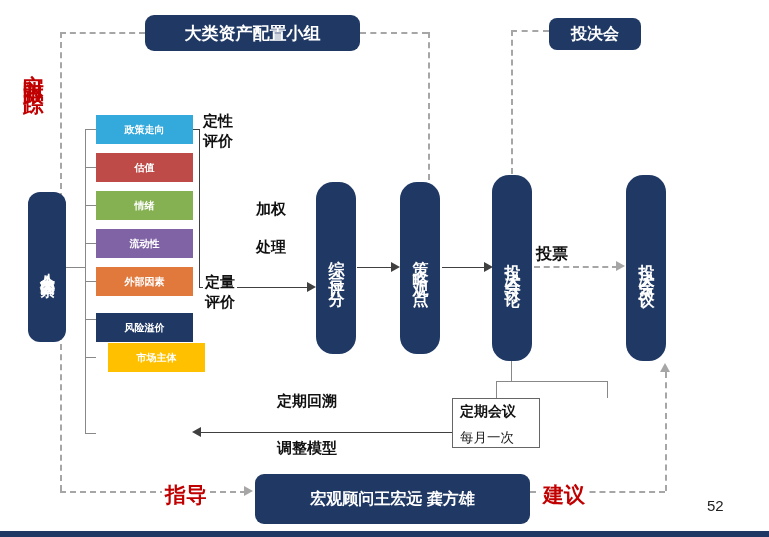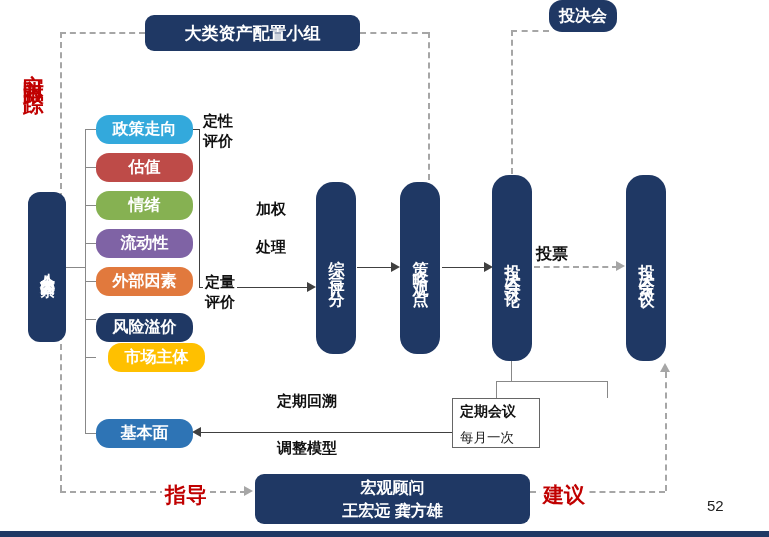--- a/index.html
+++ b/index.html
@@ -5,22 +5,22 @@
   * { box-sizing: border-box; margin: 0; padding: 0; }
   body { background: #e8e8e8; font-family: "Liberation Sans", "DejaVu Sans", sans-serif; }
   .slide { position: relative; width: 769px; height: 537px; background: #fff; overflow: hidden; }
 
   
   .navy { position: absolute; background: #1F3864; color: #fff; font-weight: bold;
           display: flex; align-items: center; justify-content: center; text-align: center; }
   .vtext { writing-mode: vertical-rl; text-orientation: upright; }
 
   
-  .pill { position: absolute; left: 96px; width: 97px; height: 29px; border-radius: 13px;
-          color: #fff; font-weight: bold; font-size: 16px;
+  .pill { position: absolute; left: 96px; width: 97px; height: 29px; border-radius: 0;
+          color: #fff; font-weight: bold; font-size: 10px;
           display: flex; align-items: center; justify-content: center; }
 
   
   .lbl { position: absolute; font-weight: bold; color: #111; font-size: 15px;
          white-space: pre-line; line-height: 1.3; }
   .red { color: #C00000; background: #fff; padding: 0 3px; font-size: 21px; }
 
   
   .sh { position: absolute; height: 0; border-top: 1.6px solid #404040; }
   .sv { position: absolute; width: 0; border-left: 1.6px solid #404040; }
@@ -87,36 +87,35 @@
   <div class="tri tri-r" style="left:391px;top:262px"></div>
   <div class="tri tri-r" style="left:484px;top:262px"></div>
   <div class="tri tri-r grey" style="left:616px;top:261px"></div>
   <div class="tri tri-l" style="left:192px;top:427px"></div>
   <div class="tri tri-r grey" style="left:244px;top:486px"></div>
   <div class="tri tri-u" style="left:660px;top:363px"></div>
 
   <div class="navy" style="left:145px;top:15px;width:215px;height:36px;border-radius:9px;font-size:17px">
     <span>大类资产配置小组</span>
   </div>
-  <div class="navy" style="left:549px;top:0;width:68px;height:32px;border-radius:13px;font-size:16px">
+  <div class="navy" style="left:549px;top:18px;width:92px;height:32px;border-radius:8px;font-size:16px">
     <span>投决会</span>
   </div>
 
   <div class="lbl red vtext" style="left:17px;top:57px;height:110px;letter-spacing:6px;background:transparent">实时跟踪</div>
 
   <div class="navy vtext" style="left:28px;top:192px;width:38px;height:150px;border-radius:12px;font-size:15px;letter-spacing:2px">八个大类因素</div>
 
   <div class="pill" style="top: 115px; background-color: rgb(51, 169, 220);">政策走向</div>
   <div class="pill" style="top: 153px; background-color: rgb(190, 75, 72);">估值</div>
   <div class="pill" style="top: 191px; background-color: rgb(134, 177, 82);">情绪</div>
   <div class="pill" style="top: 229px; background-color: rgb(127, 99, 165);">流动性</div>
   <div class="pill" style="top: 267px; background-color: rgb(225, 121, 61);">外部因素</div>
   <div class="pill" style="top: 313px; background-color: rgb(31, 56, 100);">风险溢价</div>
   <div class="pill" style="top: 343px; background-color: rgb(255, 192, 0); margin-left: 12px;">市场主体</div>
-  <div class="pill" style="top: 419px; background-color: rgb(46, 116, 181);">基本面</div>
 
   <div class="lbl" style="left:203px;top:111px">定性
 评价</div>
   <div class="lbl" style="left:203px;top:272px;background:#fff;padding:0 2px">定量
 评价</div>
   <div class="lbl" style="left:256px;top:190px;line-height:2.5">加权
 处理</div>
 
   <div class="navy vtext" style="left:316px;top:182px;width:40px;height:172px;border-radius:17px;font-size:16px;letter-spacing:10px">综合评分</div>
   <div class="navy vtext" style="left:400px;top:182px;width:40px;height:172px;border-radius:17px;font-size:16px;letter-spacing:10px">策略观点</div>
@@ -127,21 +126,21 @@
 
   <div class="meet" style="left:452px;top:398px;width:88px;height:50px">
     <div class="t">定期会议</div>
     <div class="s">每月一次</div>
   </div>
 
   <div class="lbl" style="left:277px;top:391px">定期回溯</div>
   <div class="lbl" style="left:277px;top:438px">调整模型</div>
 
   <div class="lbl red" style="left:162px;top:481px">指导</div>
-  <div class="navy" style="left:255px;top:474px;width:275px;height:50px;border-radius:9px;flex-direction:column">
+  <div class="navy" style="left:255px;top:474px;width:275px;height:50px;border-radius:9px;flex-direction:row">
     <div class="advisor-line">宏观顾问</div>
     <div class="advisor-line">王宏远 龚方雄</div>
   </div>
   <div class="lbl red" style="left:540px;top:481px">建议</div>
 
   <div class="pagenum">52</div>
   <div class="botbar"></div>
 
 </div>
 

